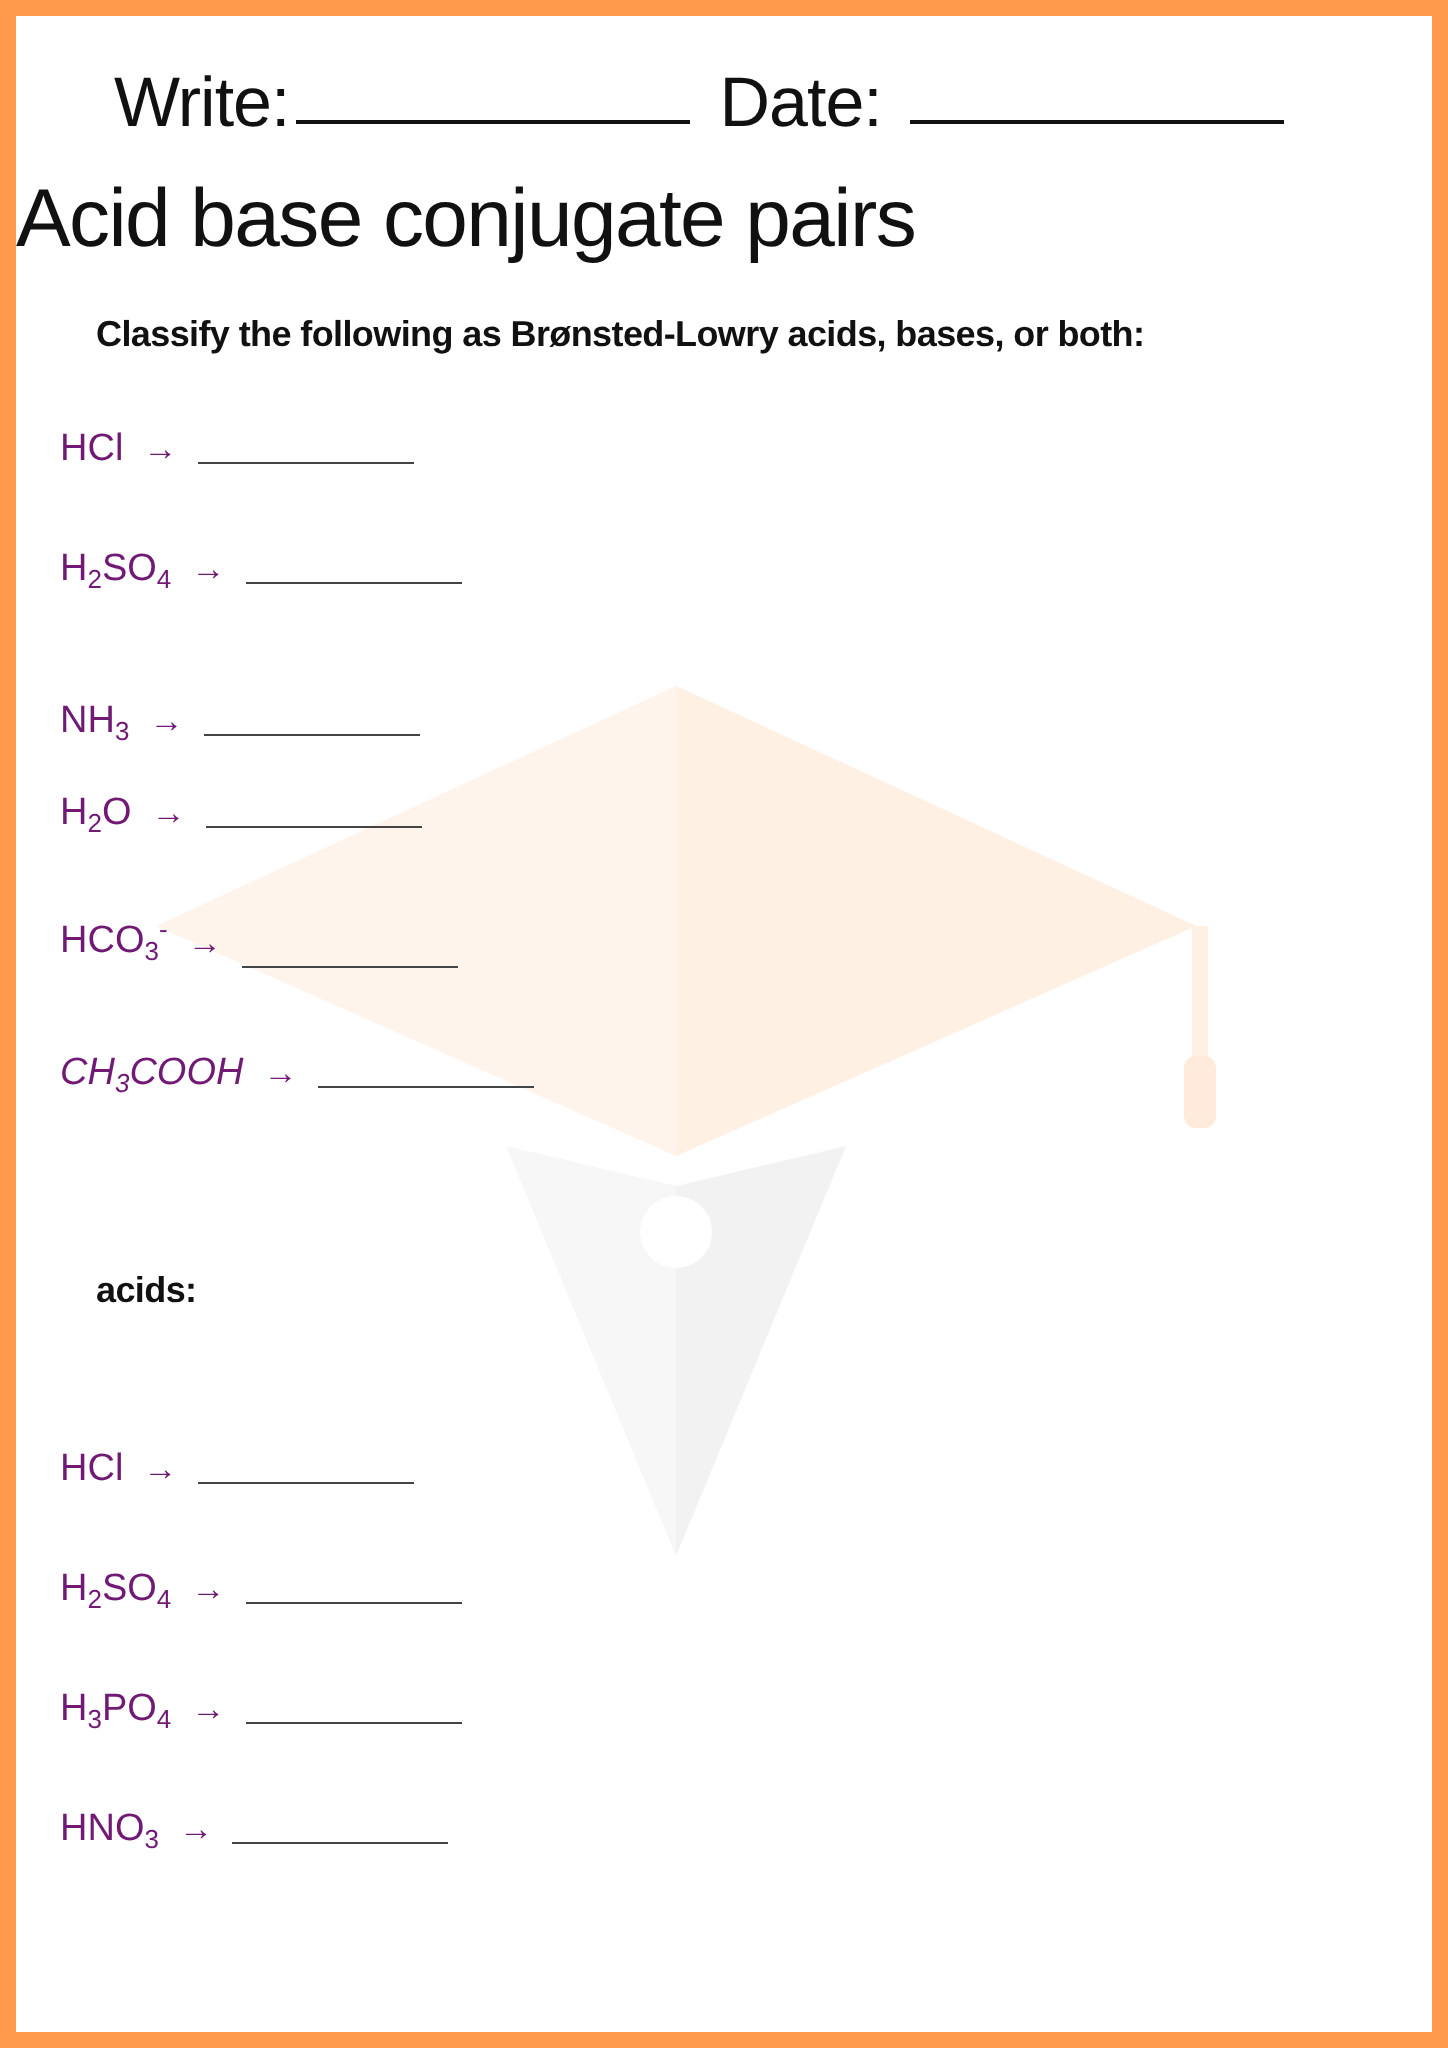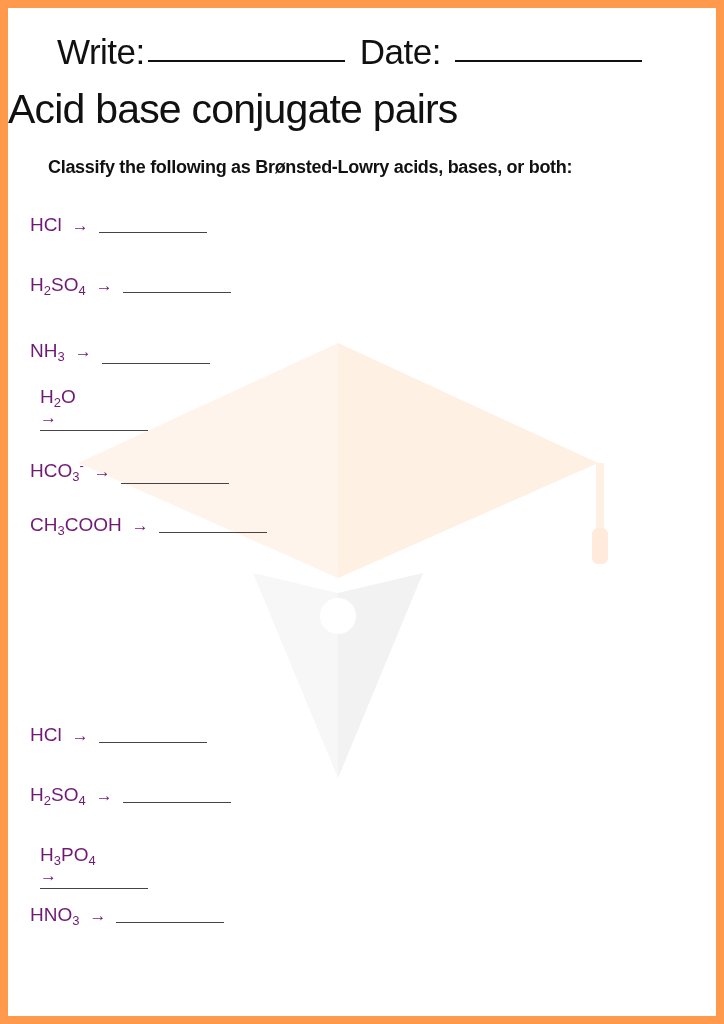--- a/index.html
+++ b/index.html
@@ -73,60 +73,61 @@
     <span class="arrow">→</span>
     <span class="answer-blank"></span>
   </div>
 
   <div class="item" style="top:266px;">
     <span class="formula"><span>H</span><sub>2</sub><span>SO</span><sub>4</sub></span>
     <span class="arrow">→</span>
     <span class="answer-blank"></span>
   </div>
 
-  <div class="item" style="top:326px;align-items:flex-end;">
+  <div class="item" style="top:342px;">
     <span class="formula"><span>NH</span><sub>3</sub></span>
     <span class="arrow">→</span>
     <span class="answer-blank"></span>
   </div>
 
-  <div class="item" style="top:378px;flex-direction:column;">
+  <div class="item" style="top:388px;">
     <span class="formula"><span>H</span><sub>2</sub><span>O</span></span>
     <span class="arrow">→</span>
     <span class="answer-blank"></span>
   </div>
 
   <div class="item" style="top:446px;align-items:flex-end;">
     <span class="formula"><span>HCO</span><sub>3</sub><sup>-</sup></span>
     <span class="arrow">→</span>
     <span class="answer-blank"></span>
   </div>
 
-  <div class="item" style="top:506px;">
+  <div class="item" style="top:518px;font-style:italic;">
     <span class="formula"><span>CH</span><sub>3</sub><span>COOH</span></span>
     <span class="arrow">→</span>
     <span class="answer-blank"></span>
   </div>
 
   <div class="instruction" style="top:622px;">
+    <div>acids:</div>
   </div>
 
   <div class="item" style="top:716px;">
     <span class="formula"><span>HCl</span></span>
     <span class="arrow">→</span>
     <span class="answer-blank"></span>
   </div>
 
   <div class="item" style="top:776px;">
     <span class="formula"><span>H</span><sub>2</sub><span>SO</span><sub>4</sub></span>
     <span class="arrow">→</span>
     <span class="answer-blank"></span>
   </div>
 
-  <div class="item" style="top:836px;flex-direction:column;">
+  <div class="item" style="top:836px;">
     <span class="formula"><span>H</span><sub>3</sub><span>PO</span><sub>4</sub></span>
     <span class="arrow">→</span>
     <span class="answer-blank"></span>
   </div>
 
   <div class="item" style="top:896px;">
     <span class="formula"><span>HNO</span><sub>3</sub></span>
     <span class="arrow">→</span>
     <span class="answer-blank"></span>
   </div>

